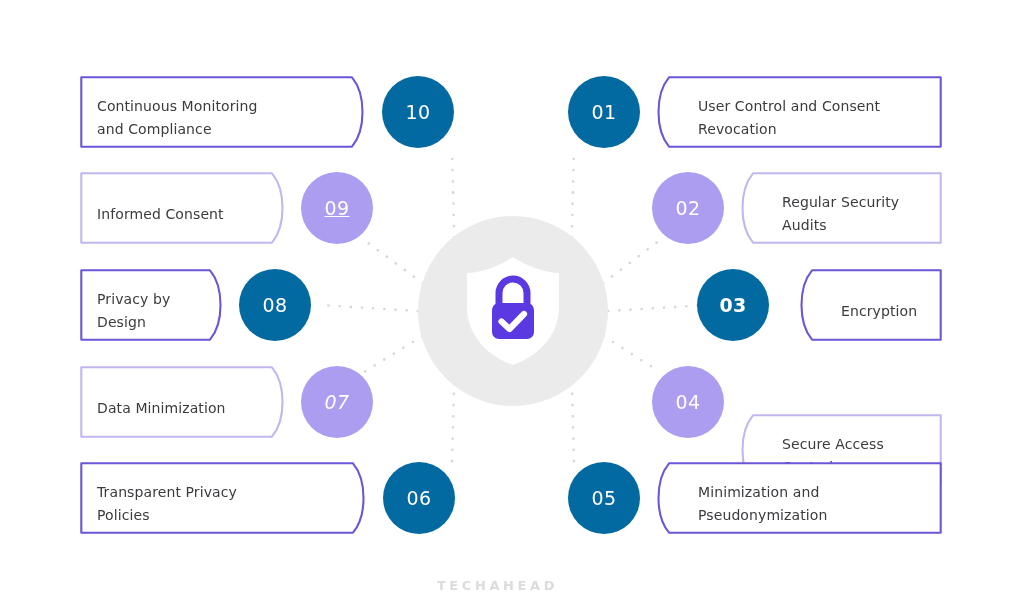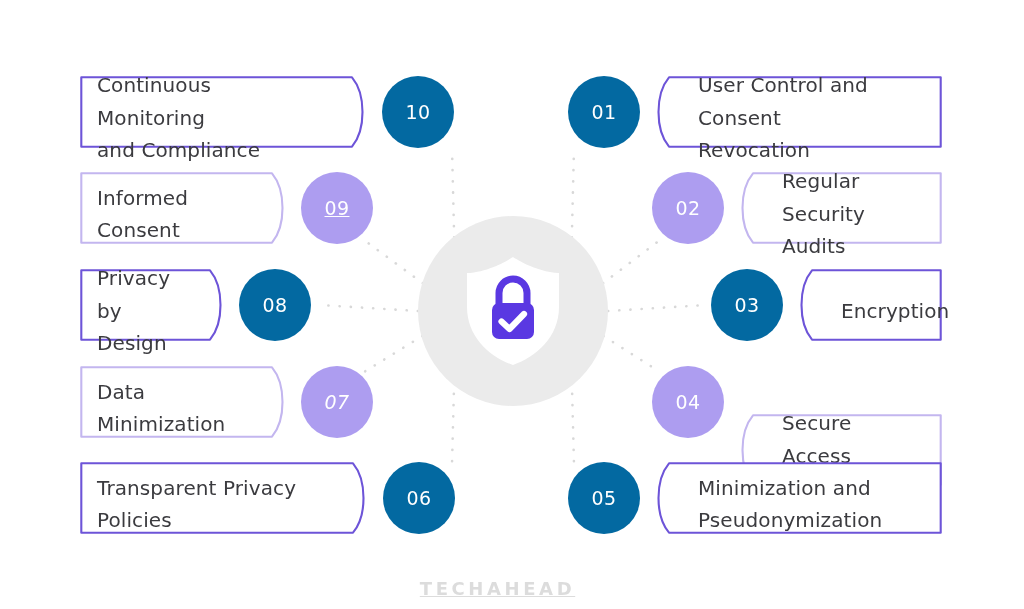--- a/index.html
+++ b/index.html
@@ -64,21 +64,21 @@
     left: 0; top: 0;
     display: block;
   }
   .panel-text {
     position: absolute;
     top: 0;
     height: 84px;
     display: flex;
     flex-direction: column;
     justify-content: center;
-    font-size: 20px;
+    font-size: 14px;
     line-height: 1.62;
     color: #3b3b3f;
     white-space: pre-line;
     letter-spacing: 0.1px;
   }
   .panel-left  .panel-text { left: 17px; right: 58px; text-align: left; }
   .panel-right .panel-text { left: 56px; right: 17px; text-align: left; }
 
   
   .badge {
@@ -97,25 +97,24 @@
   .badge.dark  { background: #0369a1; }
   .badge.light { background: #ad9df0; }
 
   
   .brand {
     position: absolute;
     left: 0;
     top: 578px;
     width: 995px;
     text-align: center;
-    font-size: 18px;
+    font-size: 13px;
     font-weight: bold;
     letter-spacing: 3.6px;
     color: #dcdcdc;
-    text-decoration: underline;
   }
 </style>
 </head>
 <body>
 
 <div id="canvas">
 
   <svg id="connectors" viewBox="0 0 1024 609" xmlns="http://www.w3.org/2000/svg">
     <g stroke="#d8d8d8" stroke-width="2.6" stroke-linecap="round" stroke-dasharray="0.2 11" fill="none">
 
@@ -225,21 +224,21 @@
     <div class="panel panel-right" style="left:158px; width:216px;">
       <svg width="216" height="72" viewBox="0 0 216 72" xmlns="http://www.w3.org/2000/svg">
         <path d="M214.7 1.3 H27 C13 18 13 54 27 70.7 H214.7 Z" fill="#ffffff" stroke="#c3b6ef" stroke-width="2.1" stroke-linejoin="round"></path>
       </svg>
       <div class="panel-text">Regular Security
 Audits</div>
     </div>
   </div>
 
   <div class="row row-right" style="top:269px;">
-    <div class="badge dark" style="left:143px;">
+    <div class="badge dark" style="left:129px;font-weight:bold;">
       <span>03</span>
     </div>
     <div class="panel panel-right" style="left:217px; width:157px;">
       <svg width="157" height="72" viewBox="0 0 157 72" xmlns="http://www.w3.org/2000/svg">
         <path d="M155.7 1.3 H27 C13 18 13 54 27 70.7 H155.7 Z" fill="#ffffff" stroke="#6d54d8" stroke-width="2.1" stroke-linejoin="round"></path>
       </svg>
       <div class="panel-text">Encryption</div>
     </div>
   </div>
 

